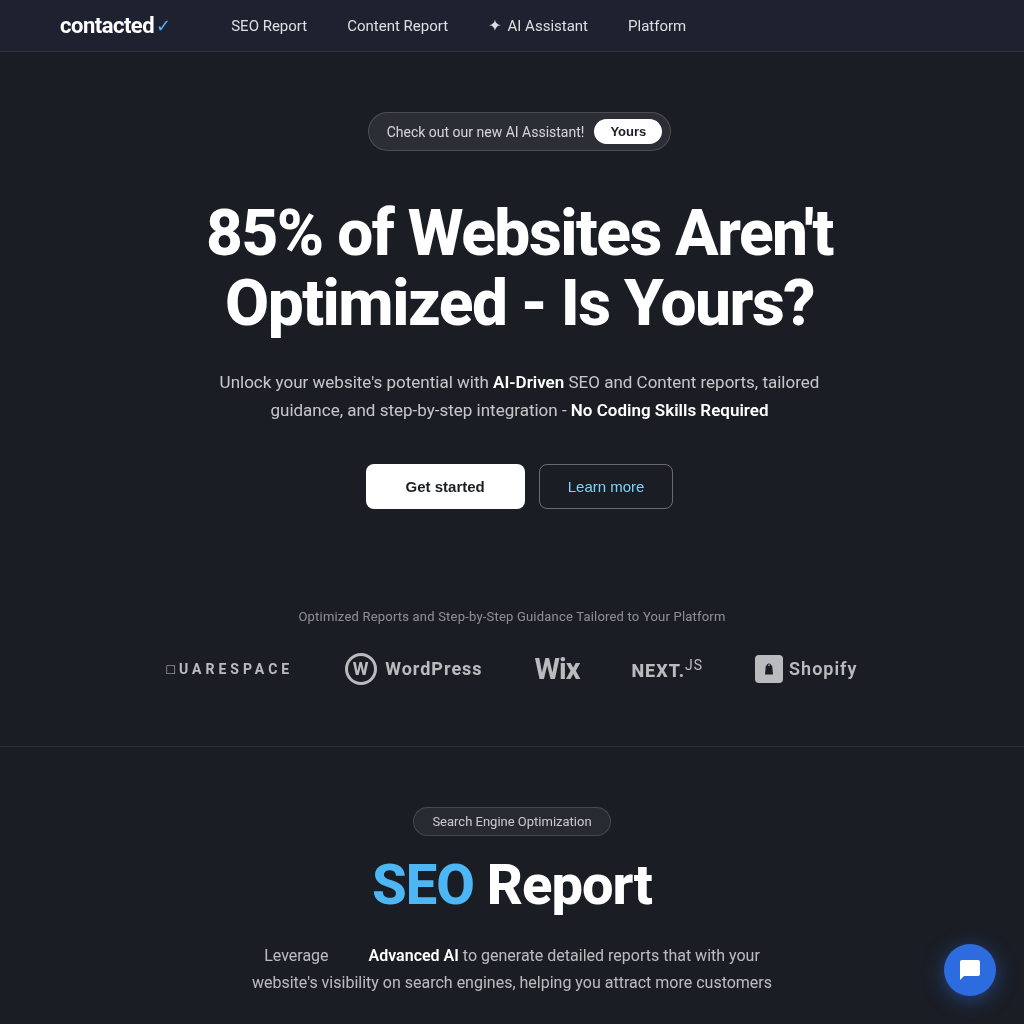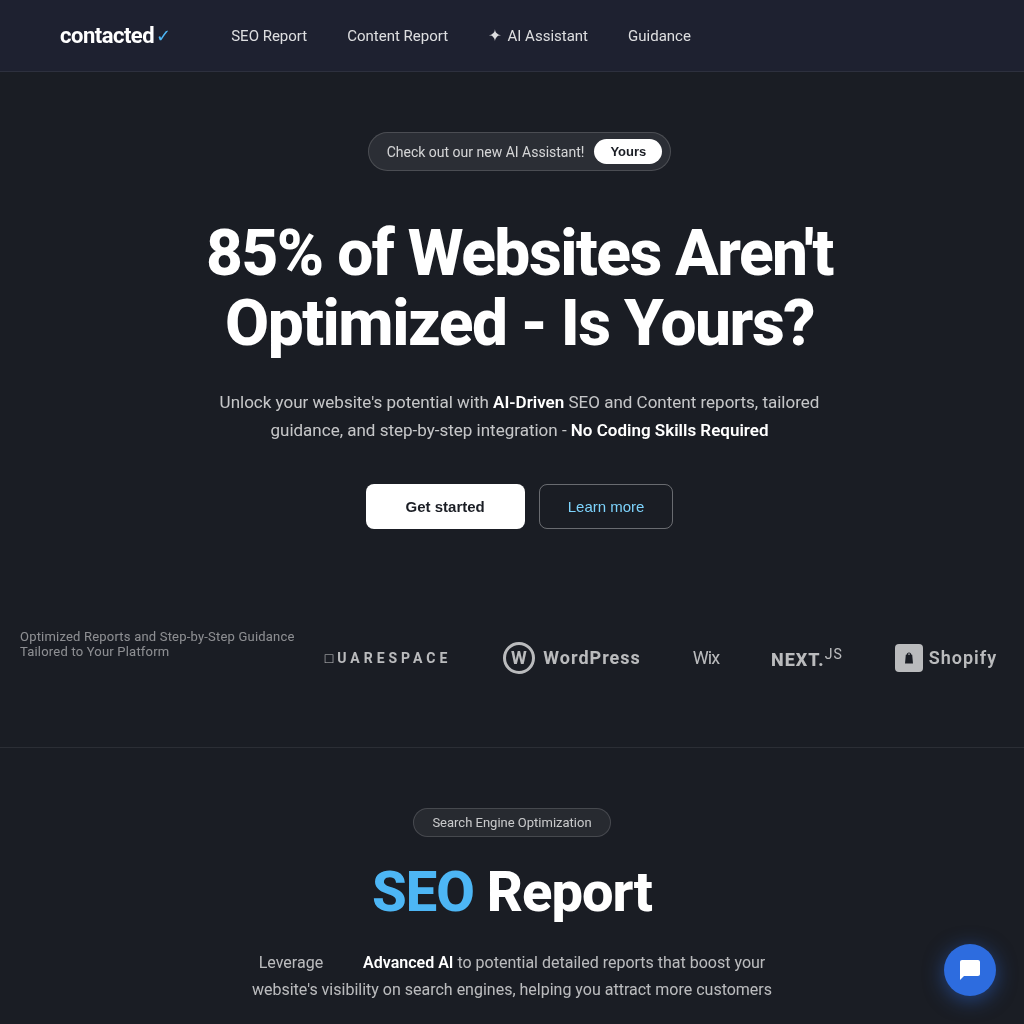--- a/index.html
+++ b/index.html
@@ -9,21 +9,21 @@
       font-family: -apple-system, BlinkMacSystemFont, 'Segoe UI', Roboto, sans-serif;
       min-height: 1024px;
       overflow-x: hidden;
     }
 
     
     nav {
       display: flex;
       align-items: center;
       padding: 0 60px;
-      height: 72px;
+      height: 52px;
       background-color: #1e2130;
       border-bottom: 1px solid rgba(255,255,255,0.07);
     }
     .nav-logo {
       display: flex;
       align-items: center;
       margin-right: 60px;
     }
     .logo-text {
       font-size: 22px;
@@ -130,21 +130,21 @@
       border-radius: 8px;
       padding: 13px 28px;
       font-size: 15px;
       font-weight: 500;
       cursor: pointer;
     }
 
     
     .platforms-section {
       display: flex;
-      flex-direction: row;
+      flex-direction: column;
       align-items: center;
       padding: 0 20px 60px;
     }
     .platforms-label {
       font-size: 13px;
       color: rgba(255,255,255,0.5);
       margin-bottom: 28px;
       letter-spacing: 0.2px;
     }
     .platforms-logos {
@@ -164,21 +164,21 @@
     }
     .squarespace-logo { font-size: 14px; letter-spacing: 4px; text-transform: uppercase; }
     .wordpress-logo { display: flex; align-items: center; gap: 8px; }
     .wp-circle {
       width: 32px; height: 32px;
       border: 3px solid rgba(255,255,255,0.7);
       border-radius: 50%;
       display: flex; align-items: center; justify-content: center;
       font-size: 18px;
     }
-    .wix-logo { font-size: 18px; font-weight: 400; letter-spacing: -1px; text-align: center; }
+    .wix-logo { font-size: 29px; font-weight: 700; letter-spacing: -1px; text-align: center; }
     .nextjs-logo { font-size: 18px; font-weight: 800; }
     .shopify-logo { display: flex; align-items: center; gap: 6px; font-size: 18px; font-weight: 600; }
     .shopify-bag {
       background: rgba(255,255,255,0.7);
       color: #1a1d24;
       width: 28px; height: 28px;
       border-radius: 4px;
       display: flex; align-items: center; justify-content: center;
       font-size: 14px;
     }
@@ -199,21 +199,21 @@
       padding: 0 20px;
       text-align: center;
     }
     .tag-pill {
       background: rgba(255,255,255,0.06);
       border: 1px solid rgba(255,255,255,0.15);
       border-radius: 999px;
       padding: 6px 18px;
       font-size: 13px;
       color: rgba(255,255,255,0.75);
-      margin-bottom: 22px;
+      margin-bottom: 16px;
       text-align: center;
     }
     .seo-title {
       font-size: 56px;
       font-weight: 800;
       margin-bottom: 24px;
       letter-spacing: -1px;
     }
     .seo-title .seo-accent { color: #4db6f5; }
     .seo-description {
@@ -254,21 +254,21 @@
     <span class="logo-text">contacted</span>
     <span class="logo-checkmark">✓</span>
   </div>
   <div class="nav-links">
     <a class="nav-link">SEO Report</a>
     <a class="nav-link">Content Report</a>
     <a class="nav-link">
       <span class="ai-icon">✦</span>
       <span>AI Assistant</span>
     </a>
-    <a class="nav-link">Guidance</a>
+    <a class="nav-link">Platform</a>
   </div>
 </nav>
 
 <section class="hero">
   <div class="announcement-pill">
     <span class="announcement-text">Check out our new AI Assistant!</span>
     <button class="view-btn">Yours</button>
   </div>
 
   <h1 class="hero-title">85% of Websites Aren't Optimized - Is Yours?</h1>
@@ -316,21 +316,21 @@
 </section>
 
 <div class="section-divider"></div>
 
 <section class="seo-section">
   <div class="tag-pill">Search Engine Optimization</div>
   <h2 class="seo-title">
     <span class="seo-accent">SEO</span><span> Report</span>
   </h2>
   <p class="seo-description">
-    <span>Leverage </span><span class="bold">Advanced AI</span><span> to potential detailed reports that boost your website's visibility on search engines, helping you attract more customers</span>
+    <span>Leverage </span><span class="bold">Advanced AI</span><span> to generate detailed reports that with your website's visibility on search engines, helping you attract more customers</span>
   </p>
 </section>
 
 <div class="chat-bubble">
   <svg class="chat-icon-svg" viewBox="0 0 24 24" xmlns="http://www.w3.org/2000/svg">
     <path d="M20 2H4c-1.1 0-2 .9-2 2v18l4-4h14c1.1 0 2-.9 2-2V4c0-1.1-.9-2-2-2z"></path>
   </svg>
 </div>
 
 </body></html>

